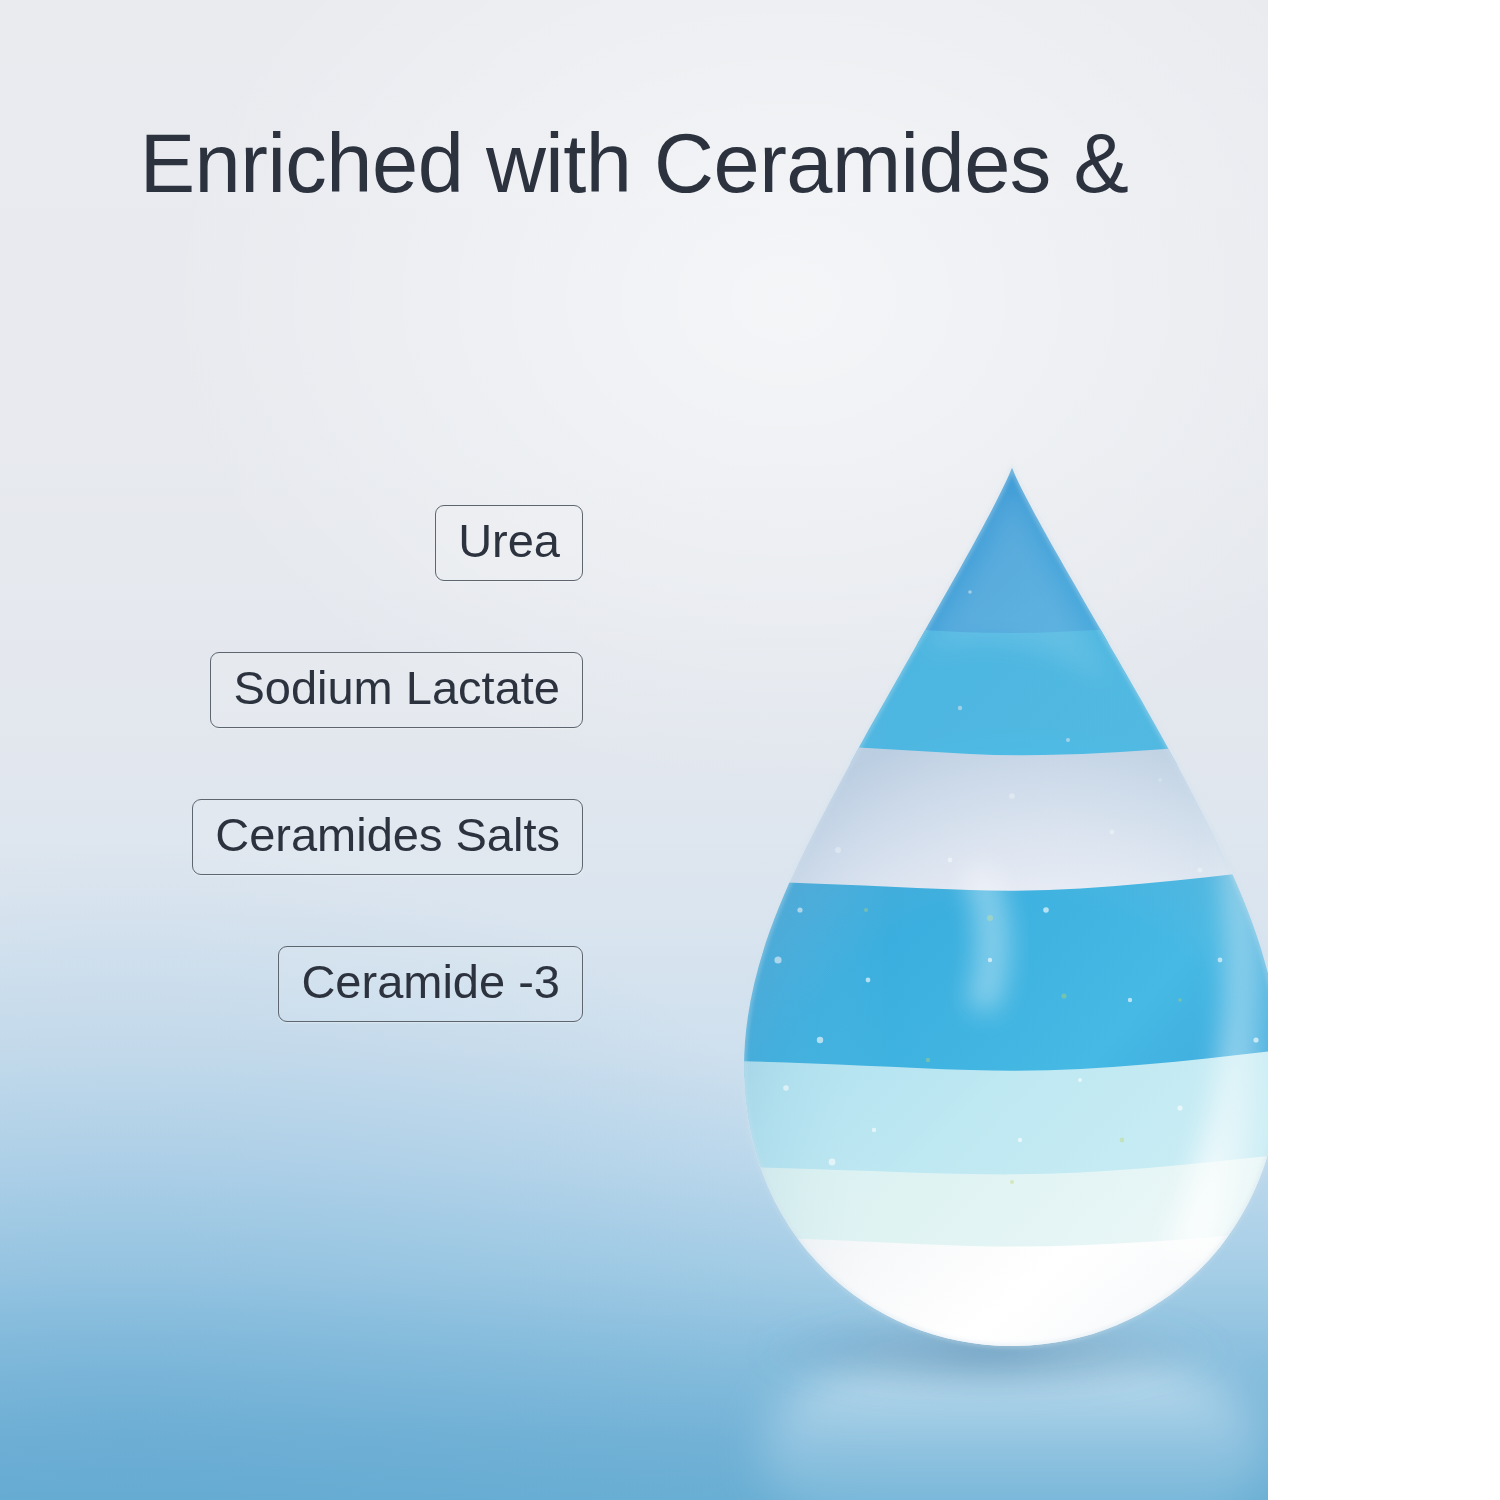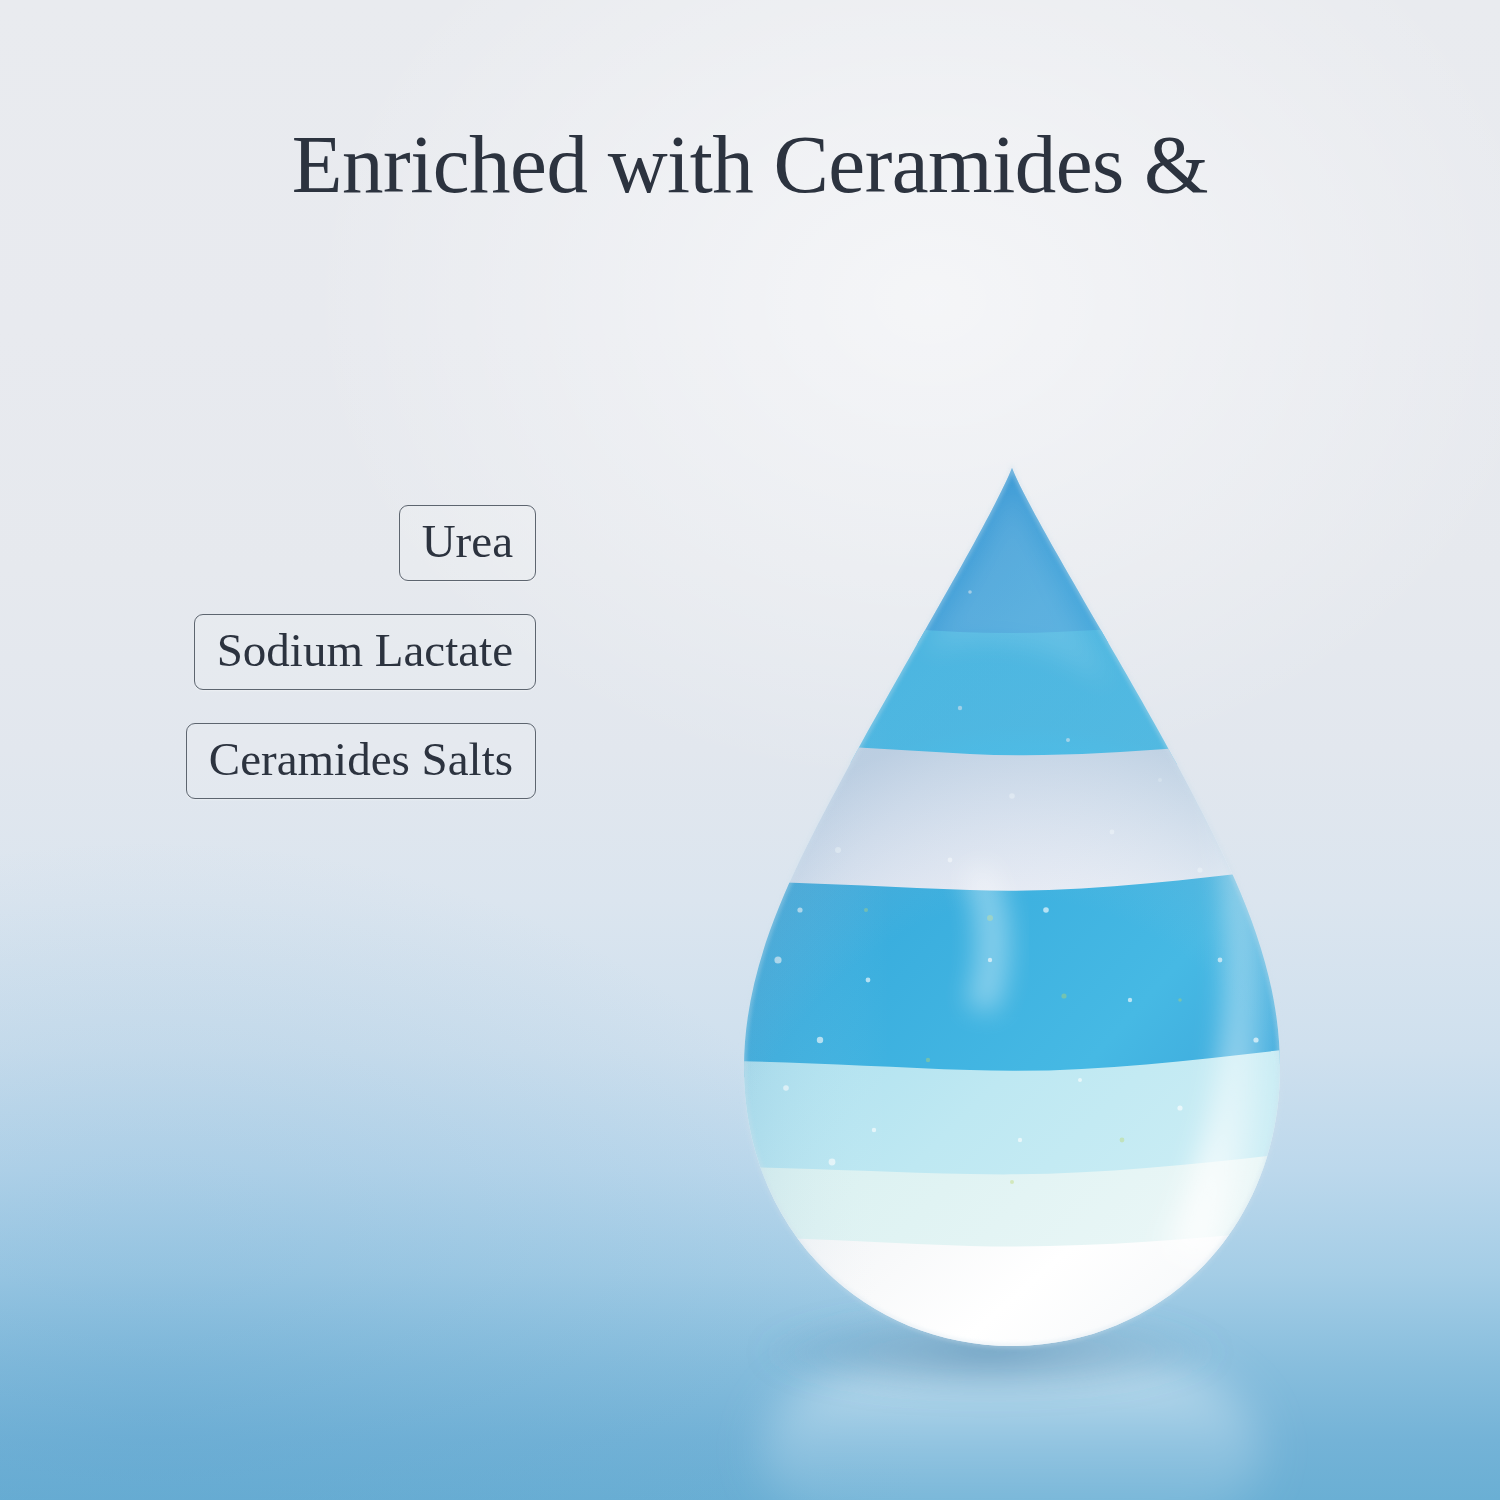--- a/index.html
+++ b/index.html
@@ -3,24 +3,24 @@
 <meta charset="utf-8">
 <style>
   html, body {
     margin: 0;
     padding: 0;
     background: #ffffff;
   }
 
   #stage {
     position: relative;
-    width: 1500px;
+    width: 1268px;
     height: 1500px;
     overflow: hidden;
-    font-family: Liberation Serif, serif;
+    font-family: Liberation Sans, sans-serif;
     
     background:
       linear-gradient(180deg,
         #e9ebef 0%,
         #e8eaef 22%,
         #e6e9ee 38%,
         #e2e7ee 50%,
         #dbe5ef 60%,
         #cfe0ee 70%,
         #bcd8ec 78%,
@@ -62,21 +62,22 @@
 
   
   .chips {
     position: absolute;
     left: 0;
     top: 505px;
     width: 536px;
     display: flex;
     flex-direction: column;
     align-items: flex-end;
-    gap: 33px;
+    gap: 71px;
+    padding-left: 47px;
   }
   .chip {
     border: 1.6px solid #5d656f;
     border-radius: 9px;
     padding: 9px 22px 13px 22px;
     color: #2c333f;
     font-size: 47px;
     line-height: 52px;
     white-space: nowrap;
     background: rgba(255,255,255,0.10);
@@ -109,20 +110,23 @@
 
   <div class="chips">
     <div class="chip">
       <span>Urea</span>
     </div>
     <div class="chip">
       <span>Sodium Lactate</span>
     </div>
     <div class="chip">
       <span>Ceramides Salts</span>
+    </div>
+    <div class="chip">
+      <span>Ceramide -3</span>
     </div>
   </div>
 
   <div id="droplet-wrap">
     <svg viewBox="0 0 730 950" xmlns="http://www.w3.org/2000/svg">
       <defs>
 
         <clipPath id="dropClip">
           <path d="M352,28
                    C 372,78 470,235 520,330

